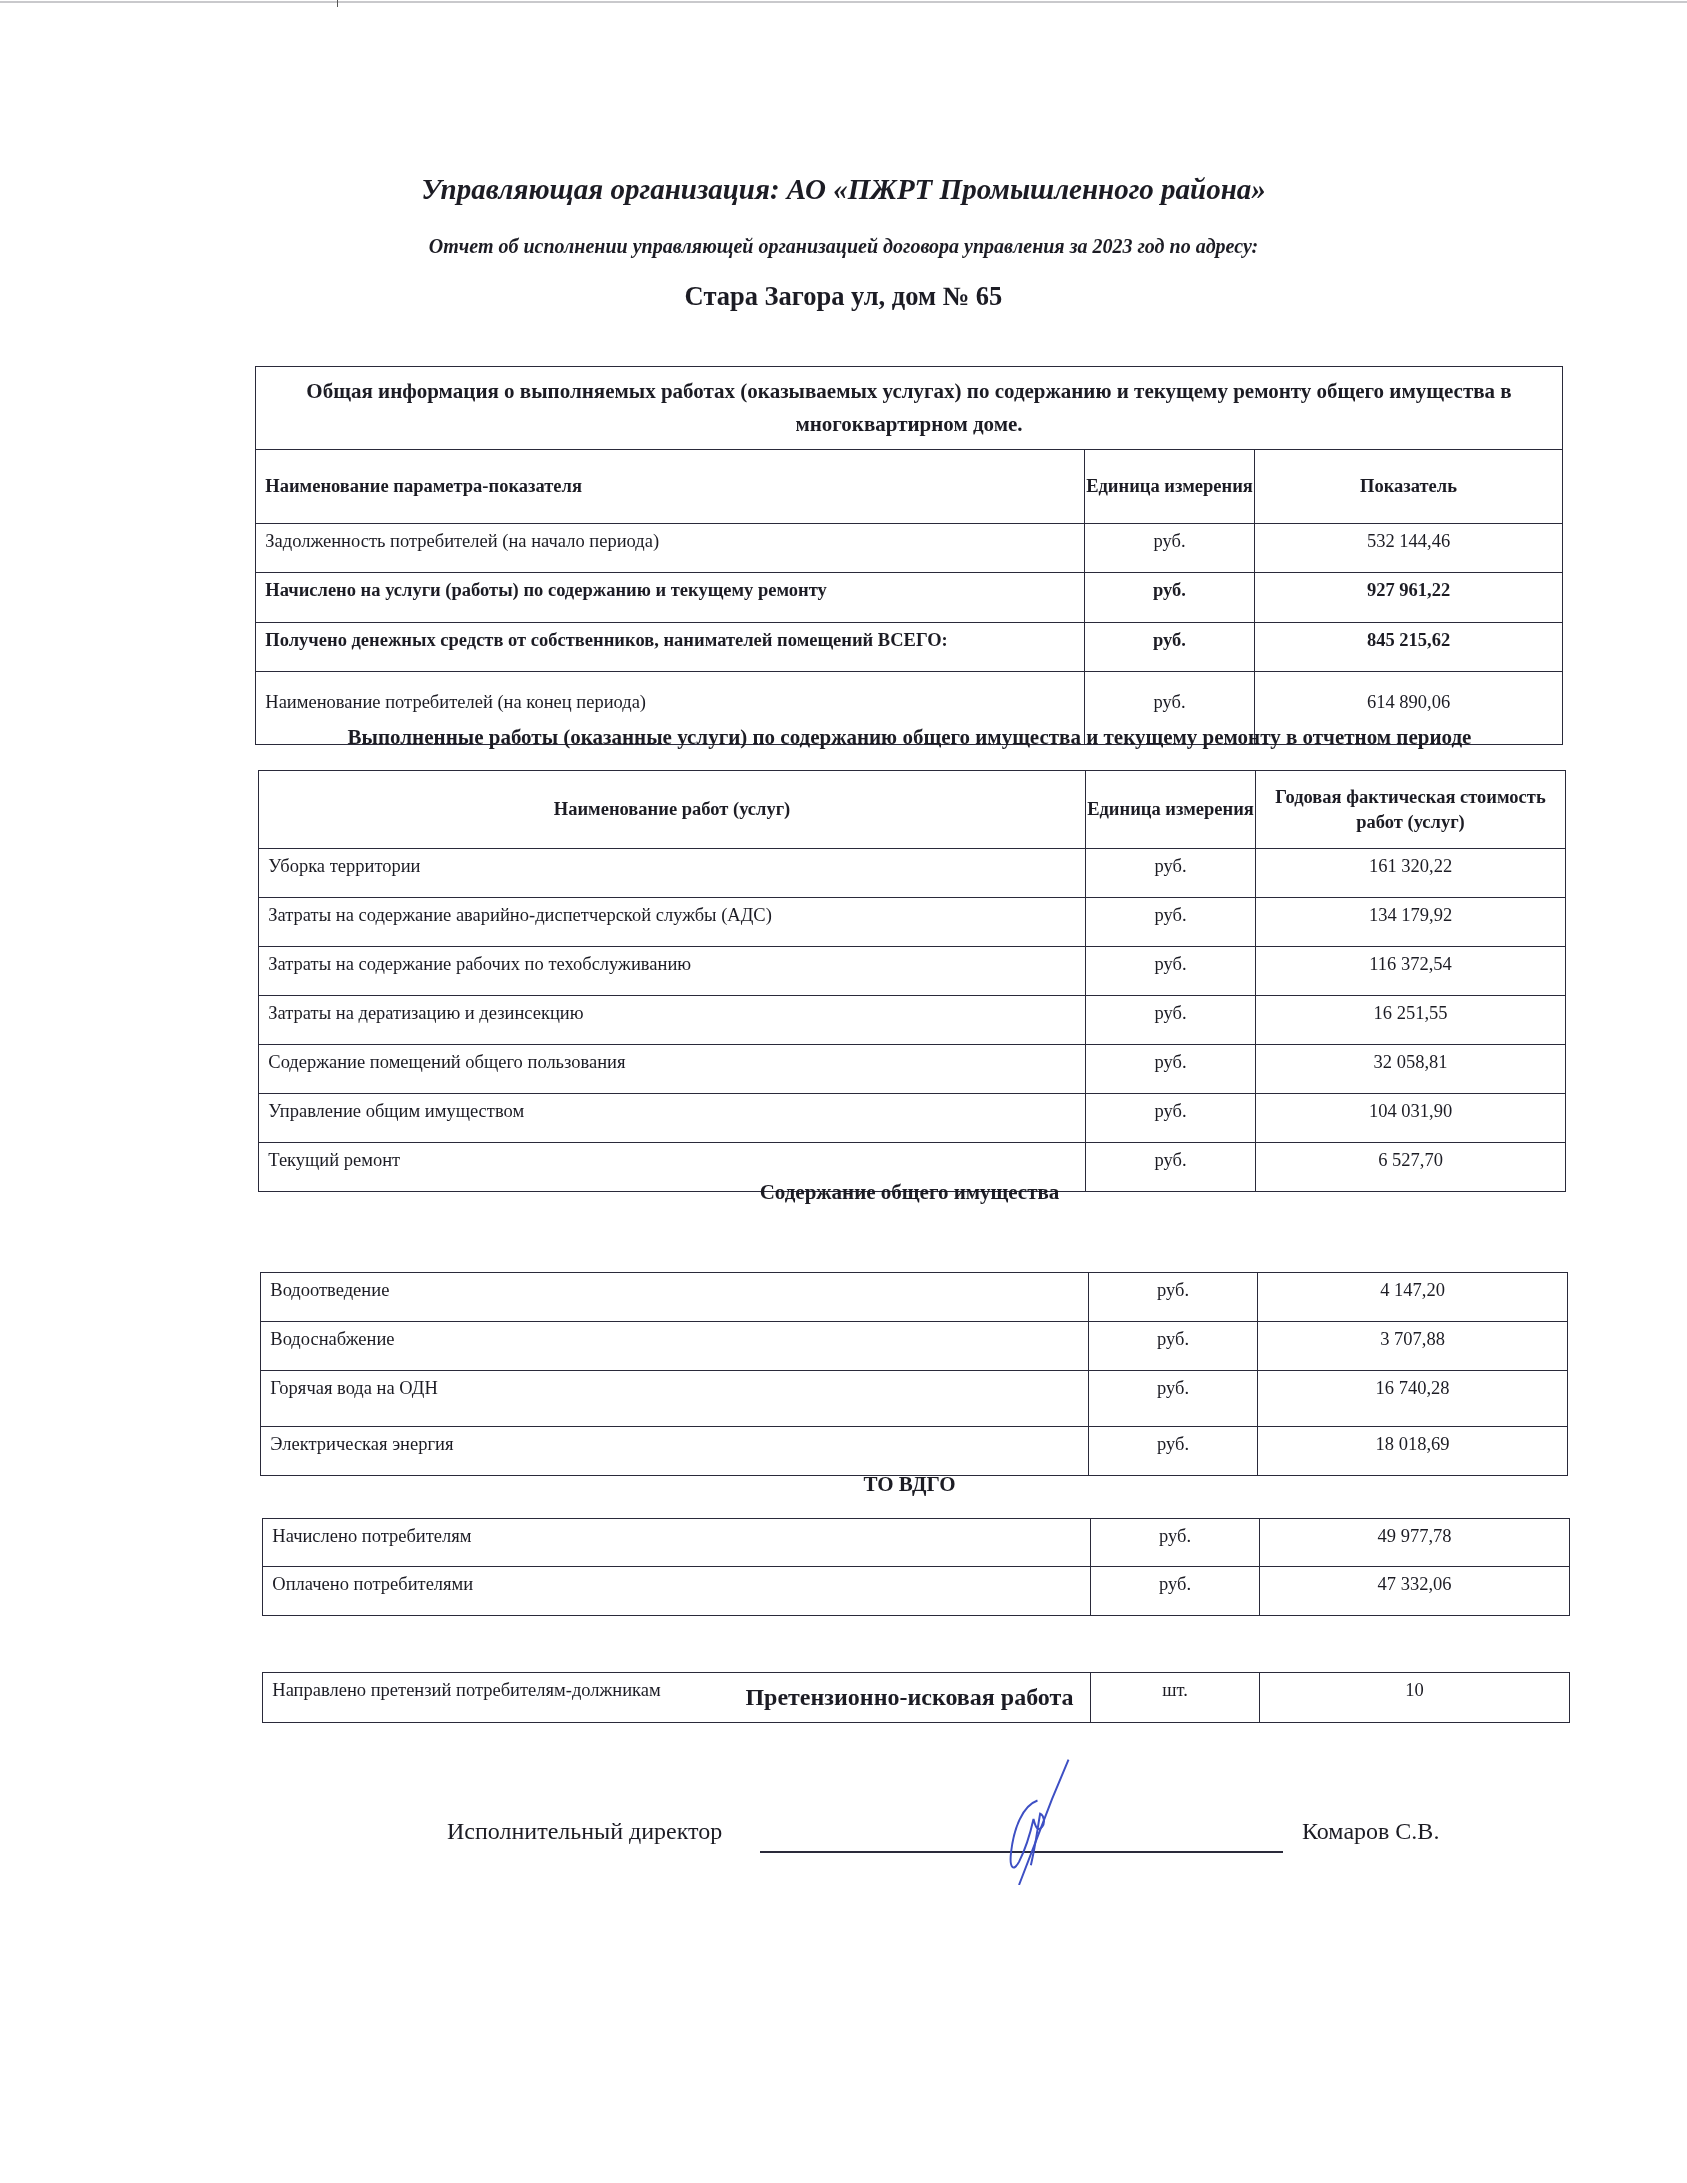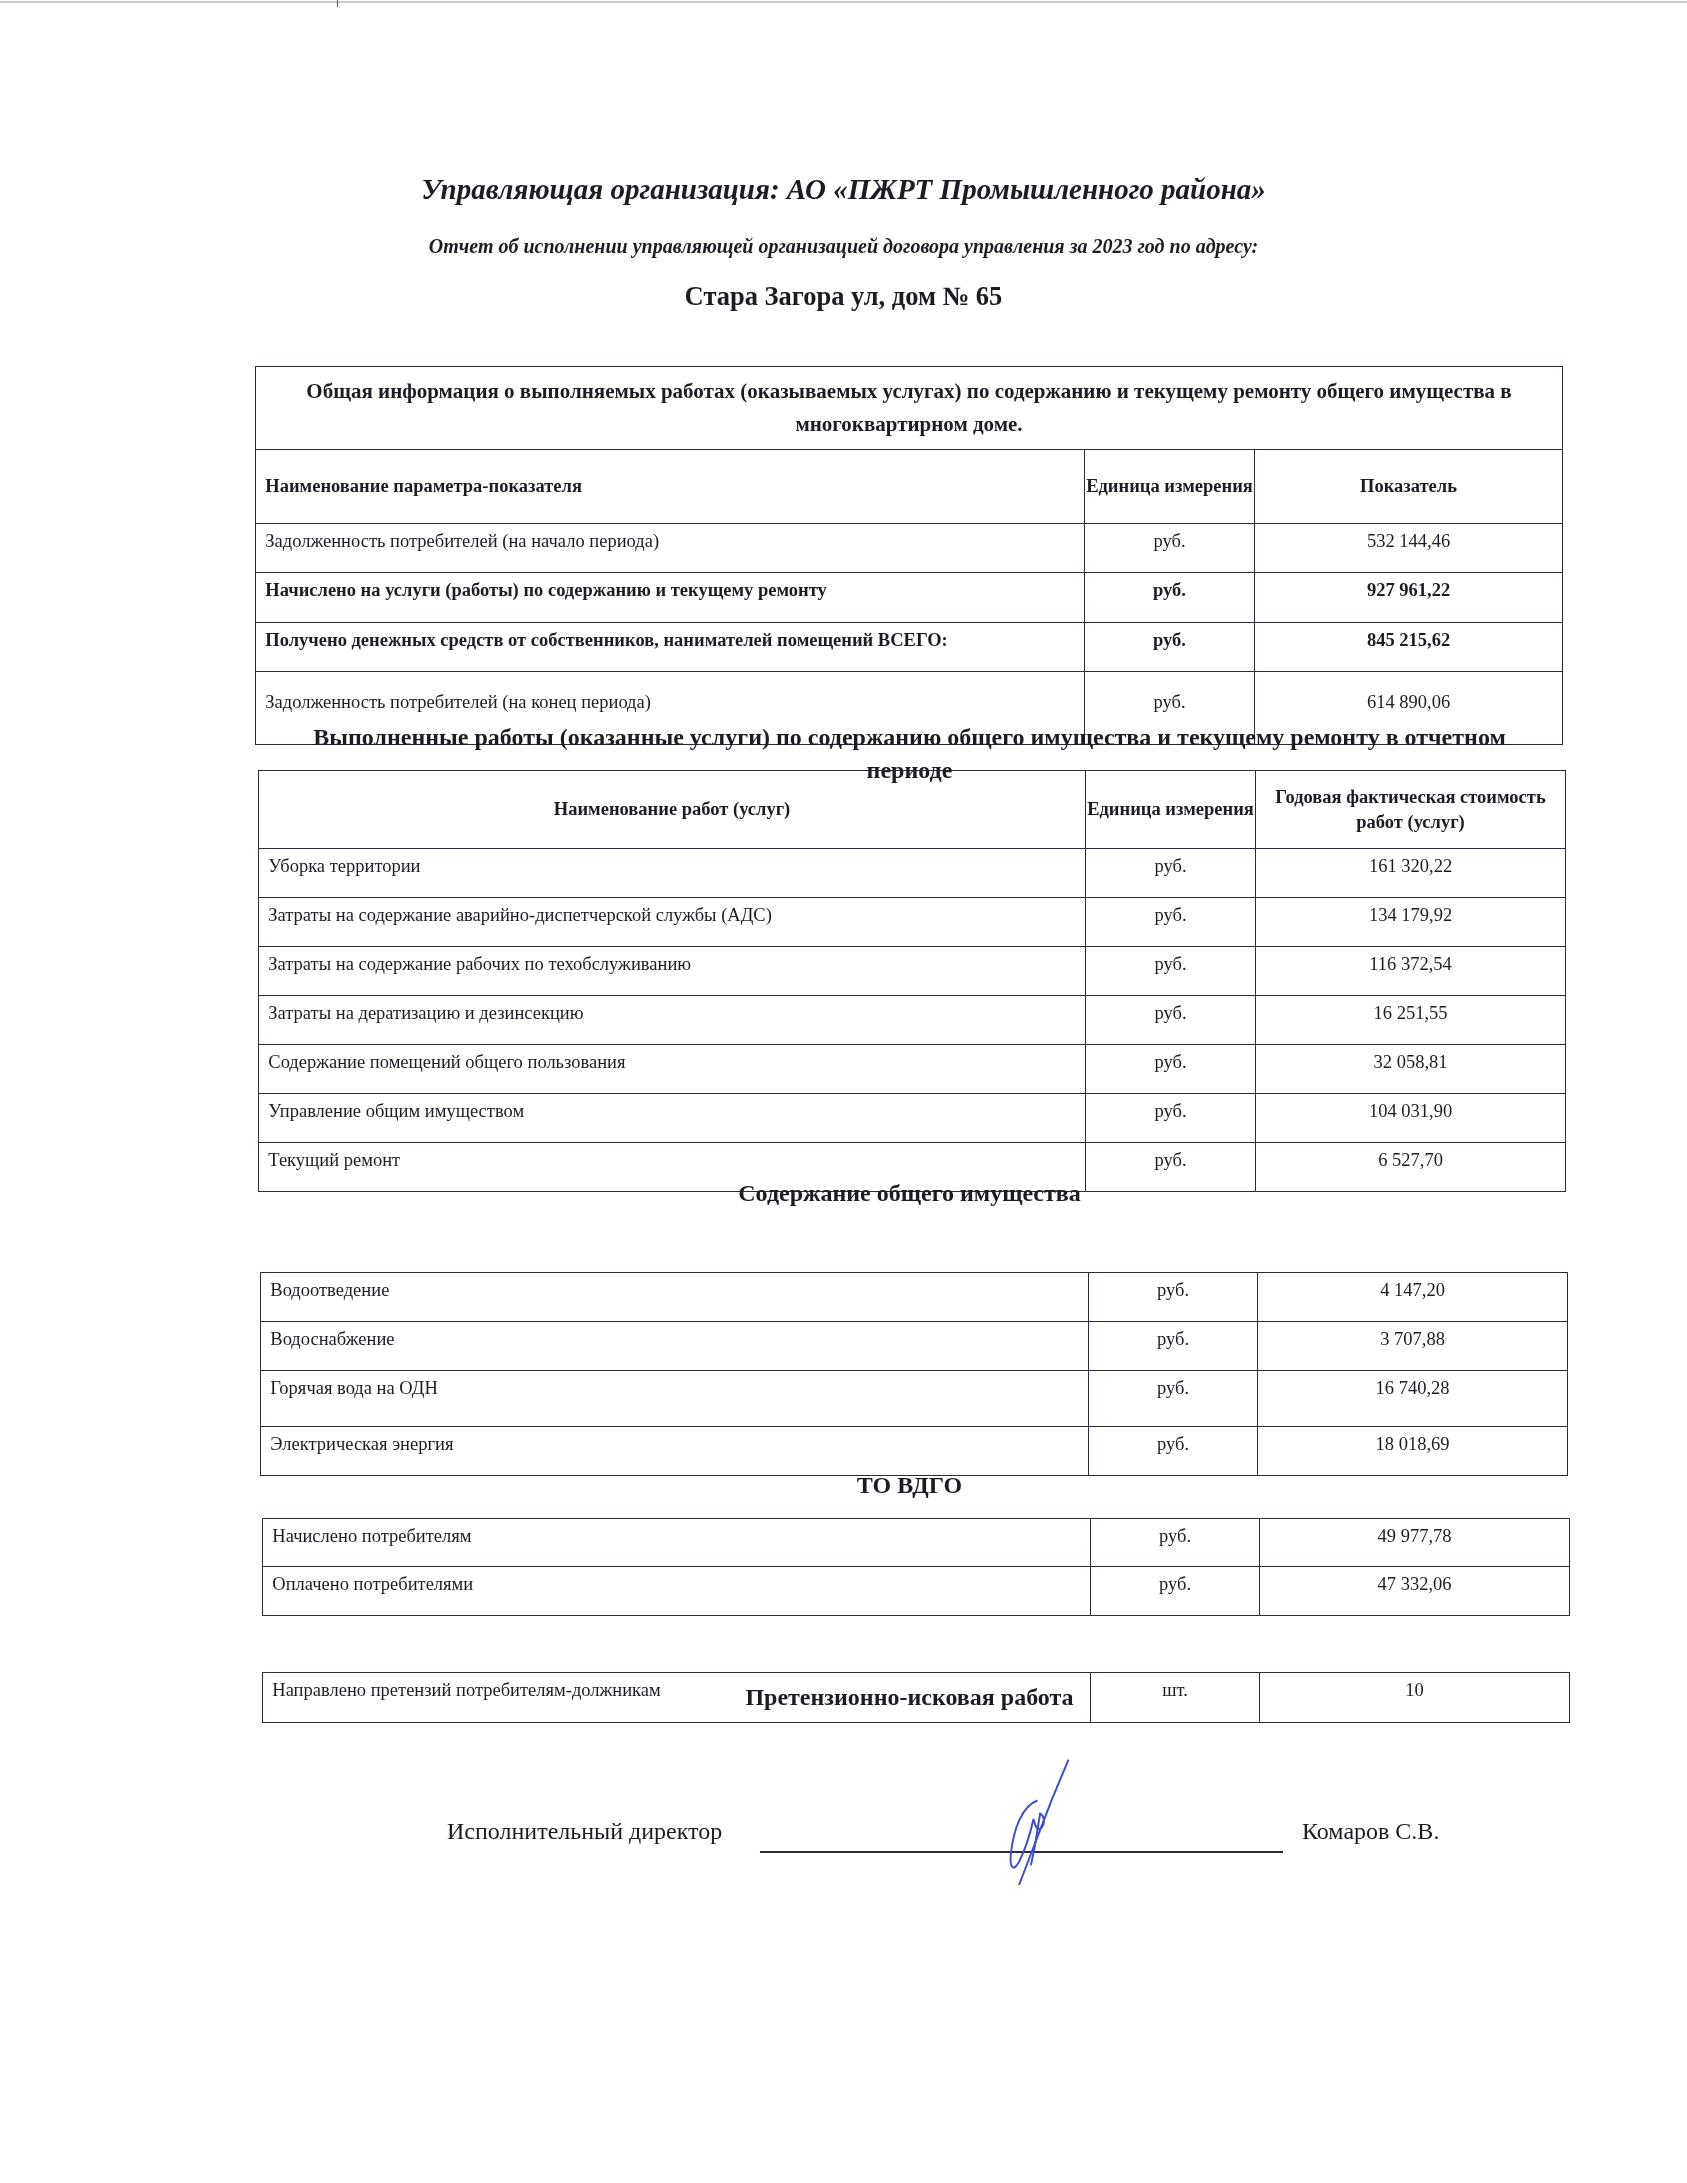--- a/index.html
+++ b/index.html
@@ -14,21 +14,21 @@
   table.doc { position:absolute; border-collapse:collapse; table-layout:fixed; }
   table.doc td { border:1.3px solid #2a2a3a; font-size:18.5px; vertical-align:top; padding:0; }
   table.doc td.name { padding:6.6px 9.3px 0 9.3px; }
   table.doc td.unit { text-align:center; padding-top:6.6px; }
   table.doc td.val { text-align:center; padding-top:6.6px; }
   table.doc tr.bold td { font-weight:bold; }
   table.doc td.hdr-title { font-size:21px; font-weight:bold; text-align:center; padding:8px 20px 0 20px; line-height:33px; }
   table.doc td.hdr { font-weight:bold; vertical-align:middle; }
   table.doc td.hdr.name { padding:0 9.3px; }
   table.doc td.hdr.ctr { text-align:center; padding:0; line-height:25px; }
-  .section { left:251px; width:1317px; font-size:24px; font-weight:bold; text-align:center; }
+  .section { left:251px; width:1317px; font-size:21px; font-weight:bold; text-align:center; }
   .sign-label { position:absolute; left:447px; top:1818px; font-size:24px; }
   .sign-line { position:absolute; left:760px; top:1851px; width:523px; height:2px; background:#2a2a3a; }
   .sign-name { position:absolute; left:1302px; top:1818px; font-size:24px; }
   .signature { position:absolute; left:953px; top:1753px; }
 </style>
 </head>
 <body>
 
 <div class="topline"></div>
 <div class="toptick"></div>
@@ -61,21 +61,21 @@
     <td class="name">Начислено на услуги (работы) по содержанию и текущему ремонту</td>
     <td class="unit">руб.</td>
     <td class="val">927 961,22</td>
   </tr>
   <tr class="bold" style="height:49px">
     <td class="name">Получено денежных средств от собственников, нанимателей помещений ВСЕГО:</td>
     <td class="unit">руб.</td>
     <td class="val">845 215,62</td>
   </tr>
   <tr style="height:73px">
-    <td class="name" style="padding-top:20px">Задолженность потребителей (на конец периода)</td>
+    <td class="name" style="padding-top:20px">Наименование потребителей (на конец периода)</td>
     <td class="unit" style="padding-top:20px">руб.</td>
     <td class="val" style="padding-top:20px">614 890,06</td>
   </tr>
 </tbody>
   </table>
 
 <div class="abs section" style="top:721px; line-height:33px; padding:0 26.5px; box-sizing:border-box;">Выполненные работы (оказанные услуги) по содержанию общего имущества и текущему ремонту в отчетном периоде</div>
 
 <table class="doc" style="left:258px; top:770px; width:1307px;">
   <colgroup>

